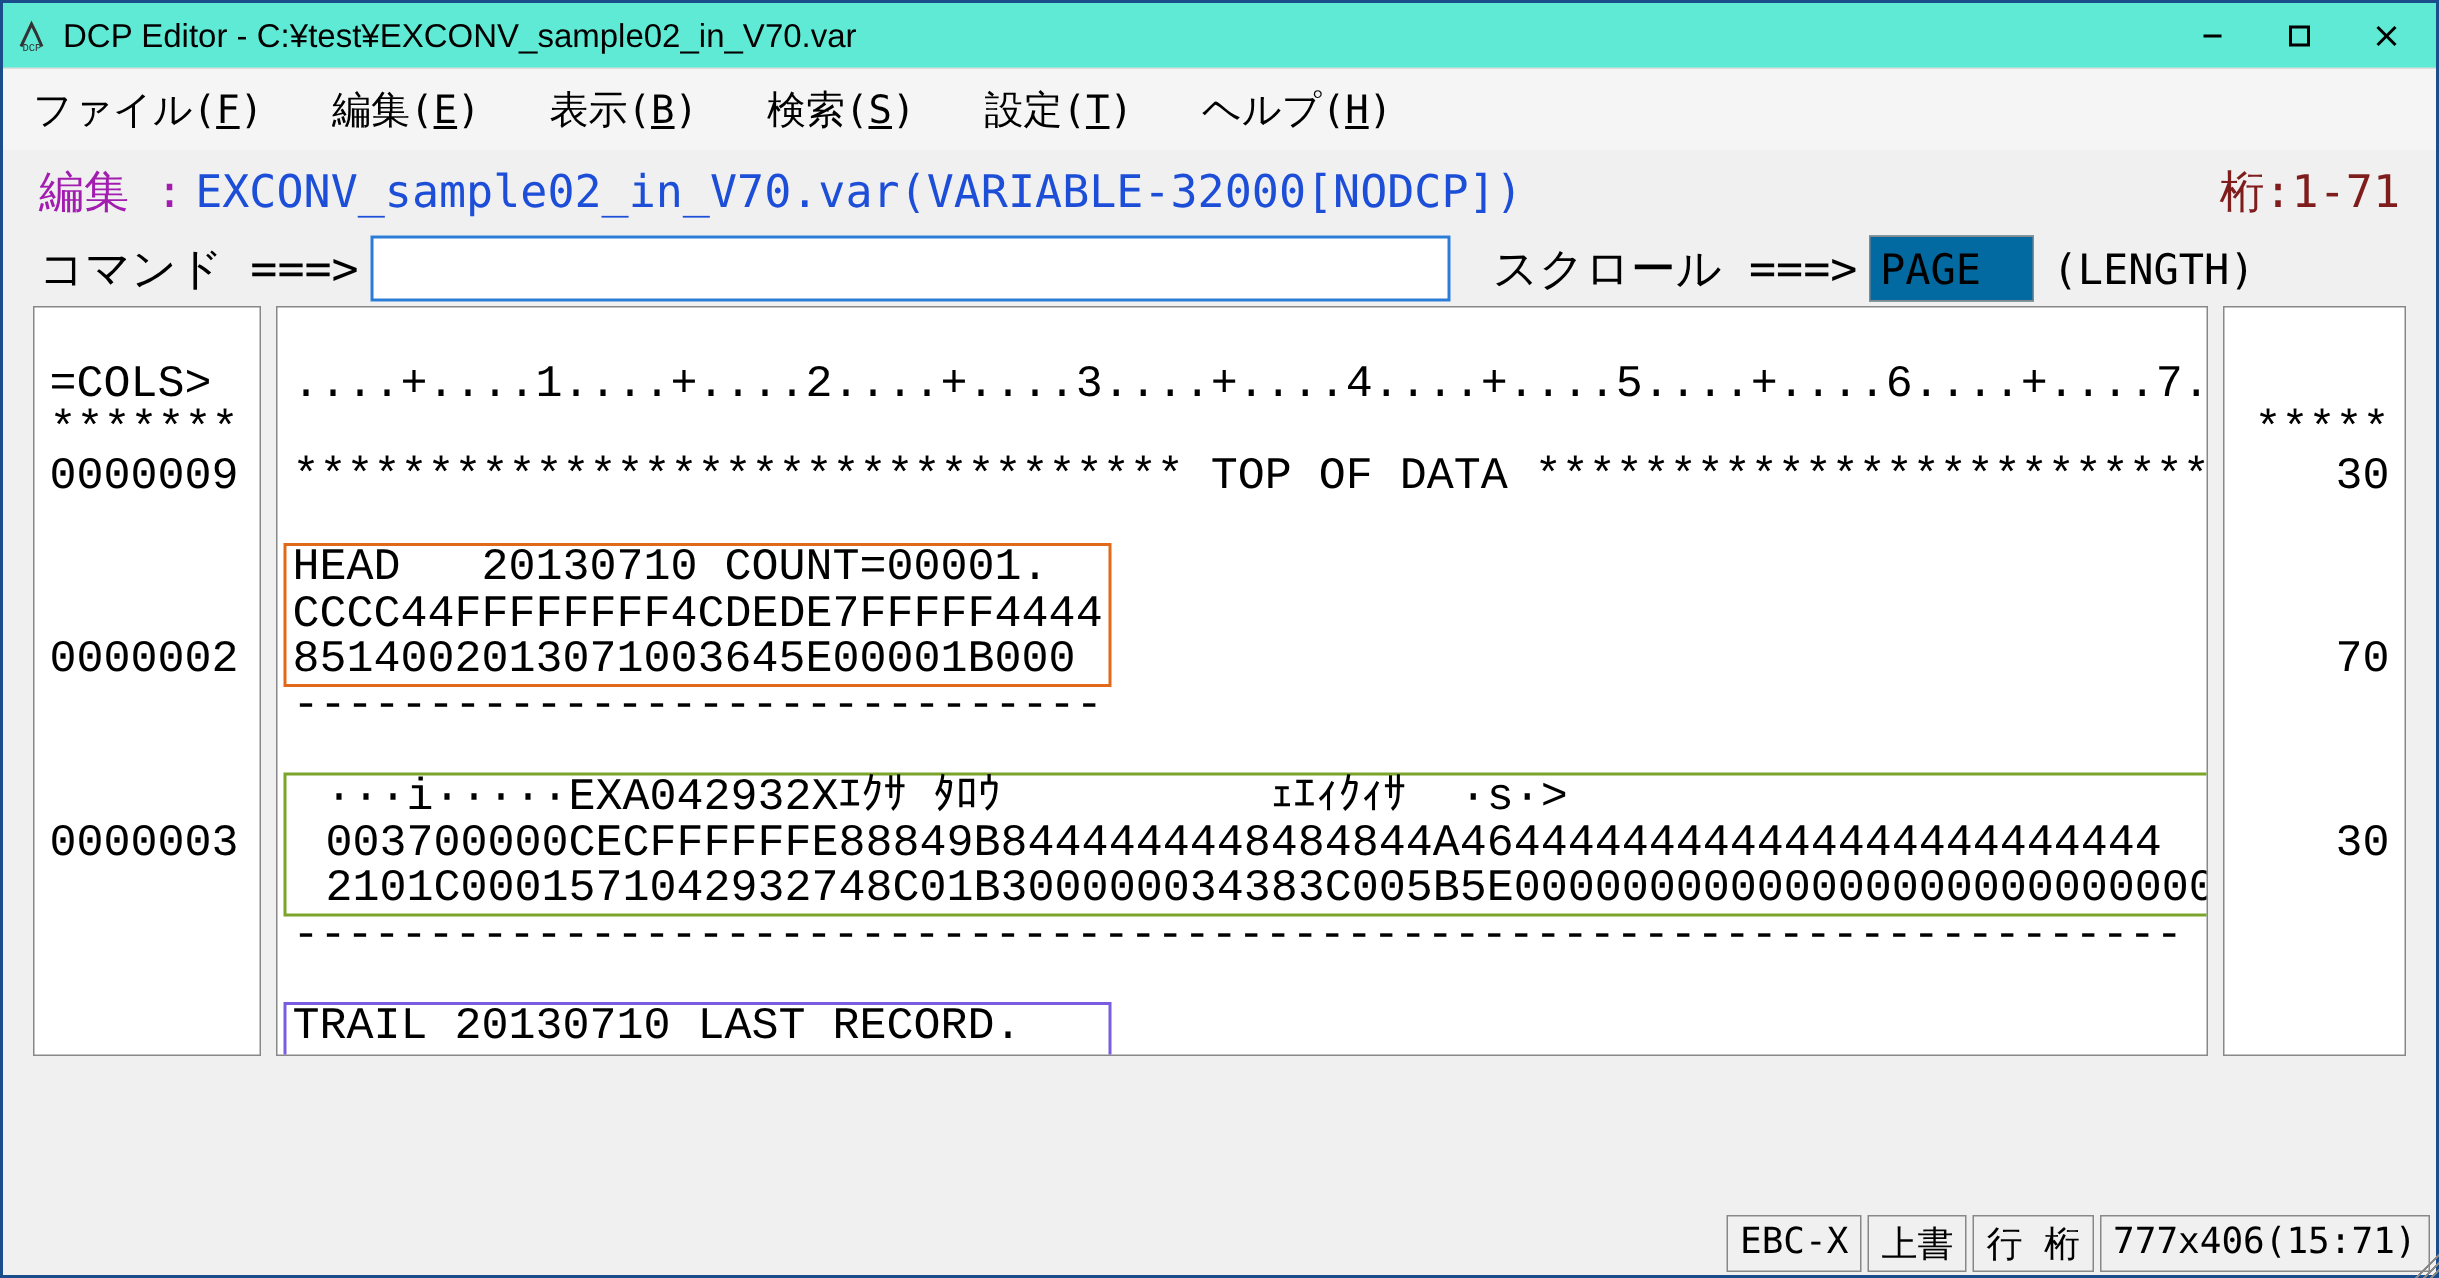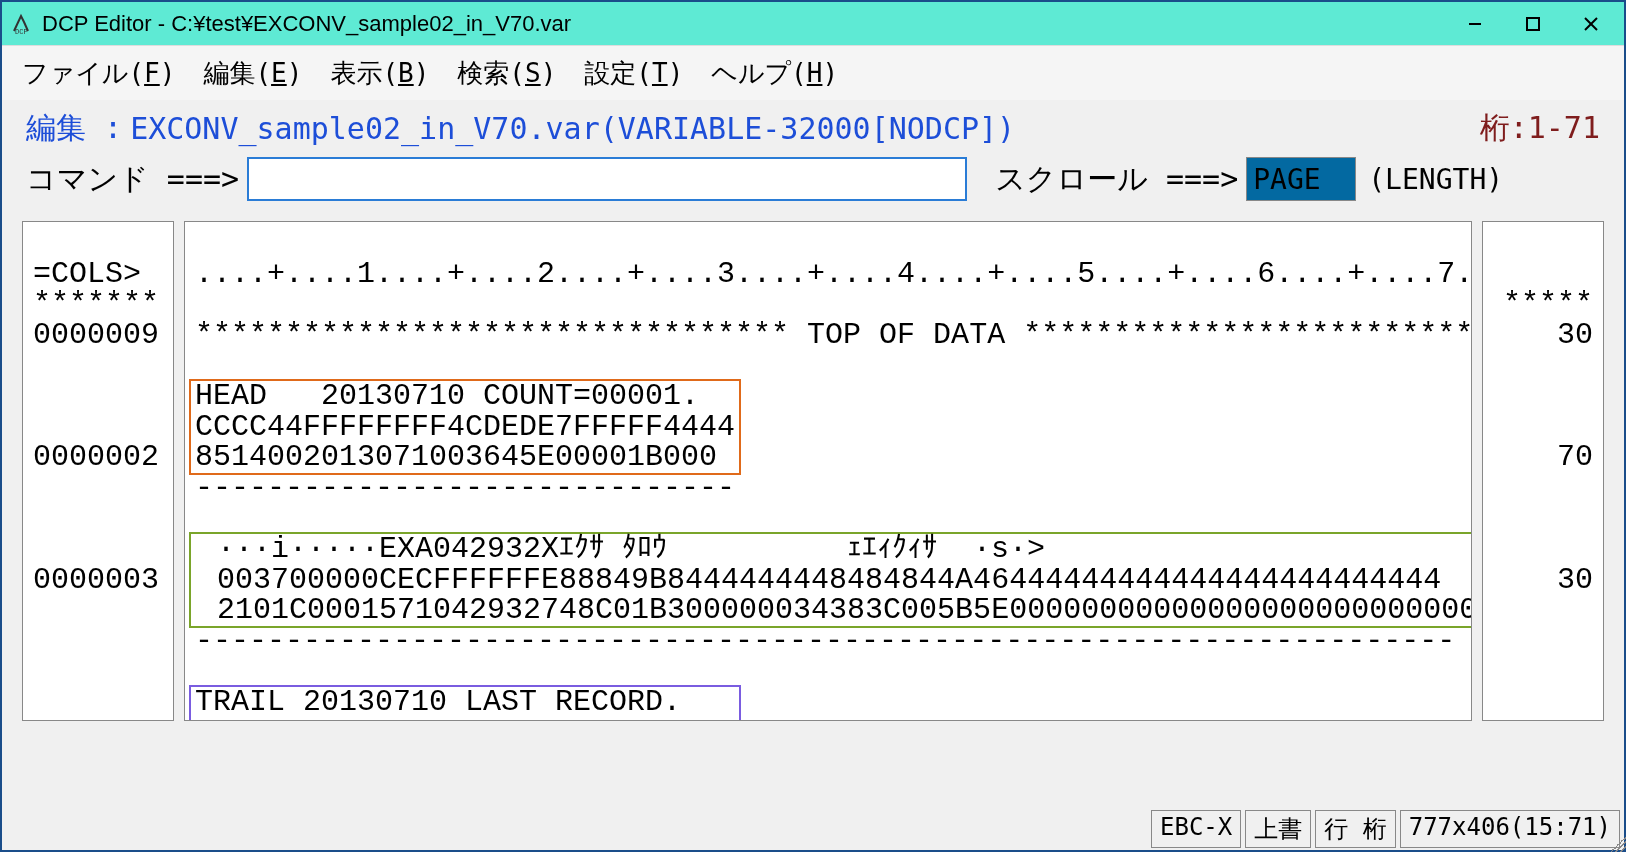--- a/index.html
+++ b/index.html
@@ -44,41 +44,41 @@
     justify-content: center;
     font-size: 18px;
     cursor: default;
   }
   .menubar {
     height: 54px;
     background: #f5f5f5;
     display: flex;
     align-items: center;
     padding: 0 20px;
-    gap: 28px;
+    gap: 46px;
     font-size: 26px;
     font-family: "MS Gothic", monospace;
   }
   .menubar .menu-item { cursor: default; }
   .menubar .menu-item u { text-decoration: underline; }
   .info-row {
     display: flex;
     align-items: center;
     padding: 8px 24px 4px 24px;
     font-size: 30px;
     font-family: "MS Gothic", monospace;
   }
-  .info-row .edit-label { color: #1d4ed8; }
+  .info-row .edit-label { color: #a21caf; }
   .info-row .file-spec { color: #1d4ed8; margin-left: 8px; }
   .info-row .spacer { flex: 1; }
   .info-row .col-info { color: #7f1d1d; }
   .cmd-row {
     display: flex;
     align-items: center;
-    padding: 4px 24px 20px 24px;
+    padding: 4px 24px 3px 24px;
     font-size: 30px;
     gap: 8px;
     font-family: "MS Gothic", monospace;
   }
   .cmd-row input.cmd-input {
     flex: 1;
     height: 44px;
     border: 2px solid #2a7cd6;
     font-family: inherit;
     font-size: 28px;

